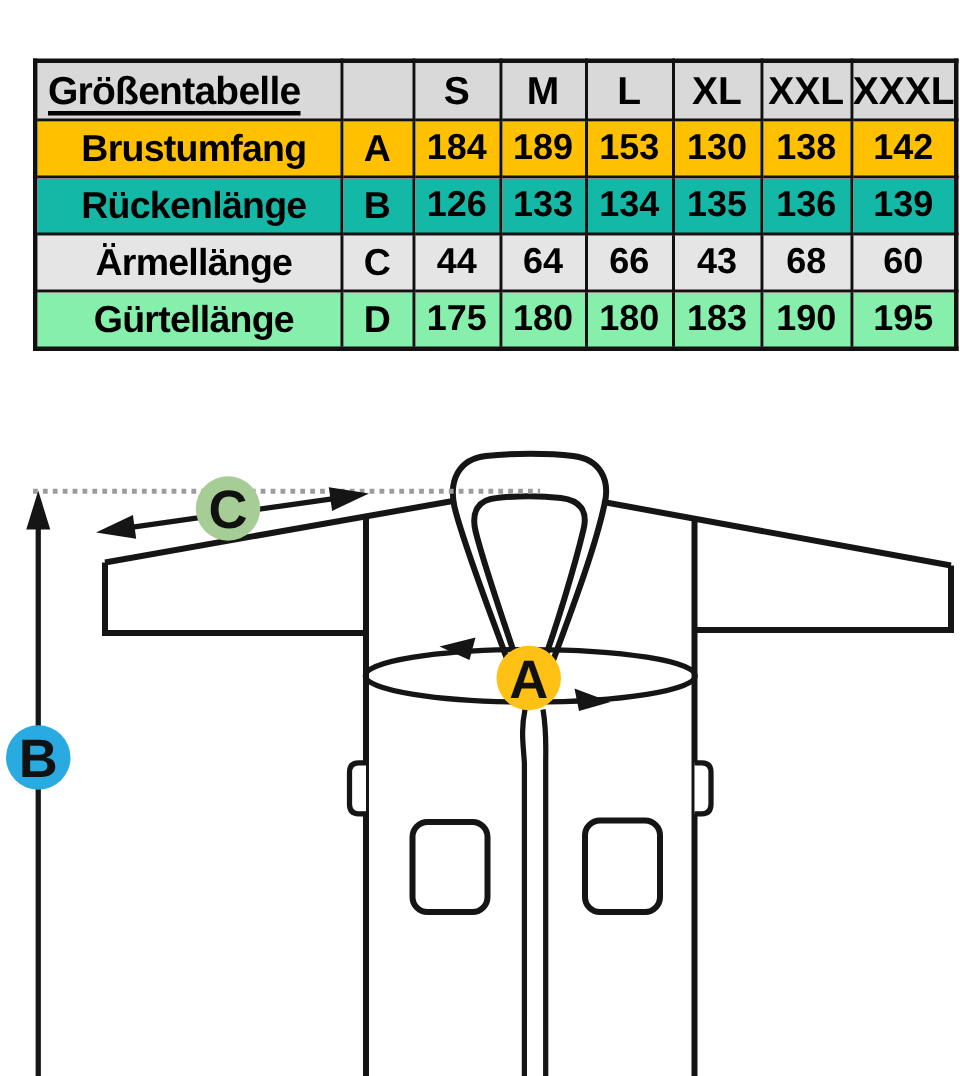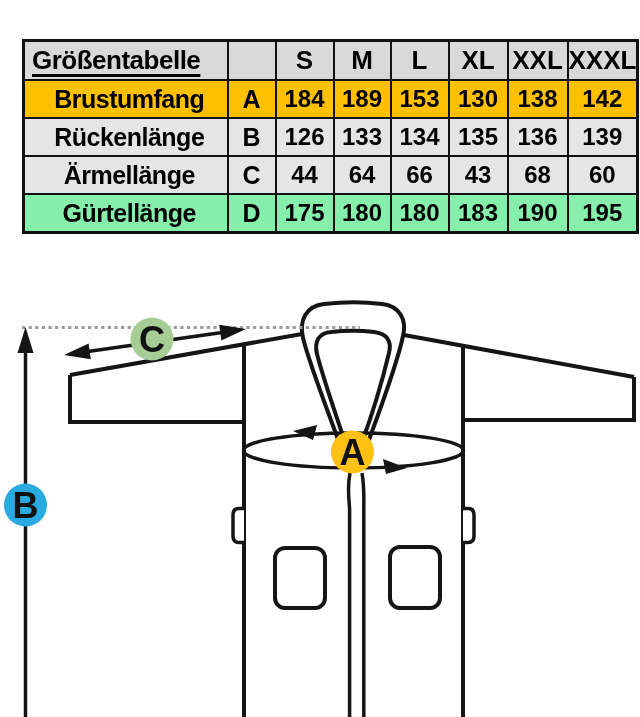--- a/index.html
+++ b/index.html
@@ -53,21 +53,21 @@
     <tr style="background-color: rgb(255, 192, 0);">
       <td class="c-label">Brustumfang</td>
       <td class="c-letter">A</td>
       <td>184</td>
       <td>189</td>
       <td>153</td>
       <td>130</td>
       <td>138</td>
       <td>142</td>
     </tr>
-    <tr style="background-color: #e5e5e5;">
+    <tr style="background-color: #14b8a6;">
       <td class="c-label">Rückenlänge</td>
       <td class="c-letter">B</td>
       <td>126</td>
       <td>133</td>
       <td>134</td>
       <td>135</td>
       <td>136</td>
       <td>139</td>
     </tr>
     <tr style="background-color: #e5e5e5;">

